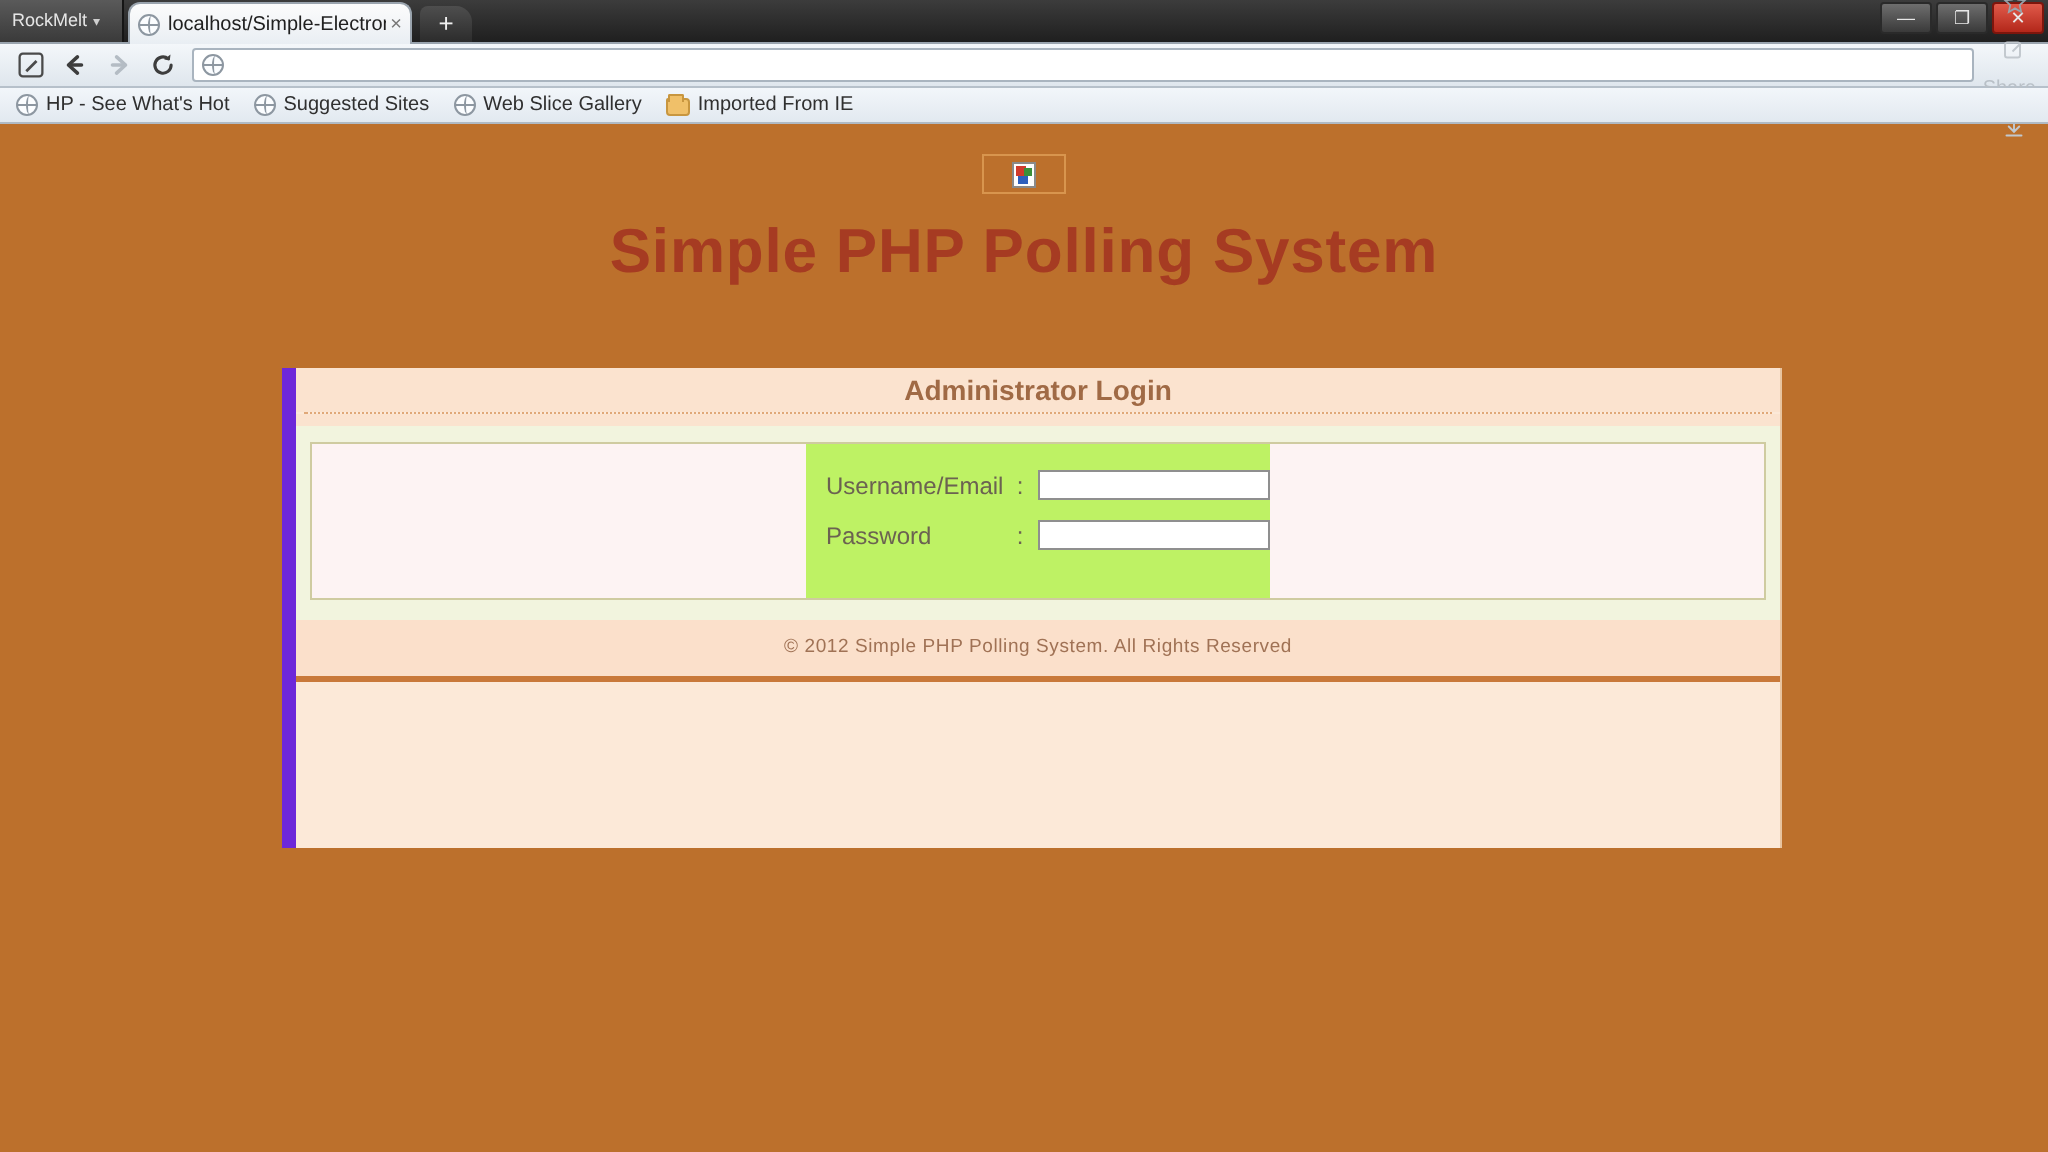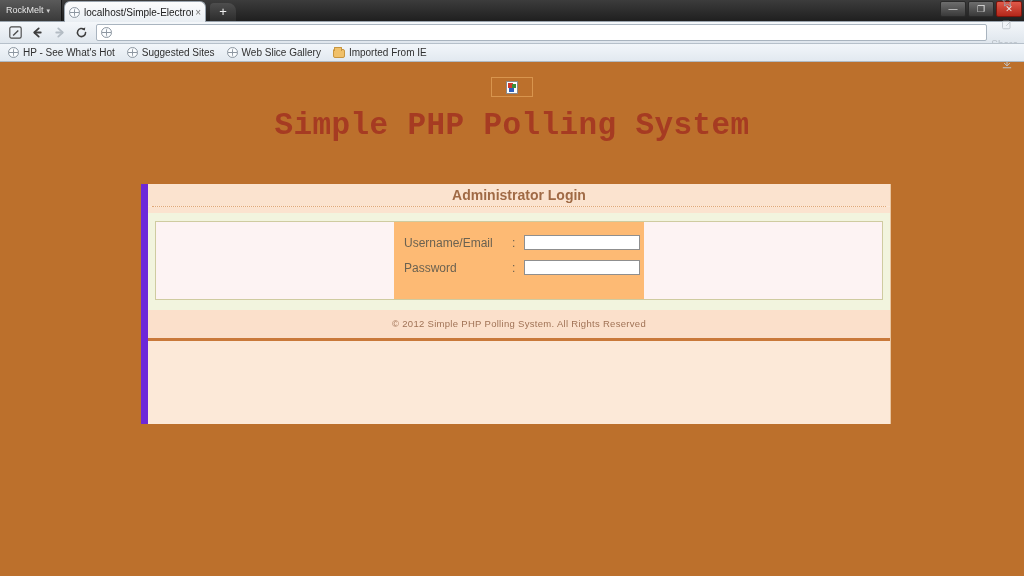--- a/index.html
+++ b/index.html
@@ -144,21 +144,21 @@
   .bg-r { width: 5px; height: 5px; background: #d03a2c; left: 1px; top: 1px; }
   .bg-g { width: 4px; height: 4px; background: #3a8f3a; right: 1px; top: 2px; }
   .bg-b { width: 5px; height: 4px; background: #2d5fbd; left: 2px; bottom: 1px; }
 
   .site-title {
     text-align: center;
     font-size: 31px; font-weight: bold;
     color: #a63b22;
     letter-spacing: 0.4px;
     margin-top: 11px;
-    font-family: Liberation Mono, monospace;
+    font-family: Liberation Sans, sans-serif;
   }
 
   
   .panel {
     position: absolute; left: 141px; top: 122px; width: 750px; height: 240px;
     background: #fce9d8;
     border-left: 7px solid #6d28d9;
     border-right: 1px solid #e8c49f;
   }
   .panel-header {
@@ -179,22 +179,22 @@
   }
   .inner-box {
     border: 1px solid #cfcba0;
     background: #fdf3f3;
     height: 79px;
     display: flex; align-items: stretch;
   }
   .spacer { flex: 1 1 auto; }
 
   .form-block {
-    width: 250px; flex: 0 0 auto;
-    background: #fdba74;
+    width: 232px; flex: 0 0 auto;
+    background: #bef264;
     padding: 8px 0 0 0;
   }
   .form-row {
     display: flex; align-items: center; height: 25px; padding-left: 10px;
   }
   .form-label {
     width: 108px; font-size: 12px; color: #6b6251; white-space: nowrap;
   }
   .form-colon { width: 12px; font-size: 12px; color: #6b6251; }
   .form-input {

